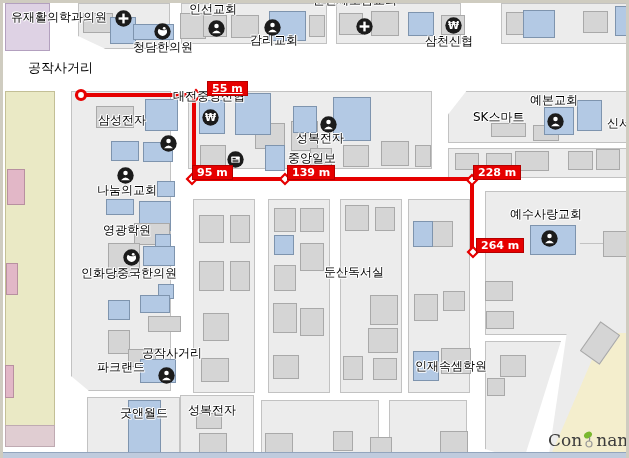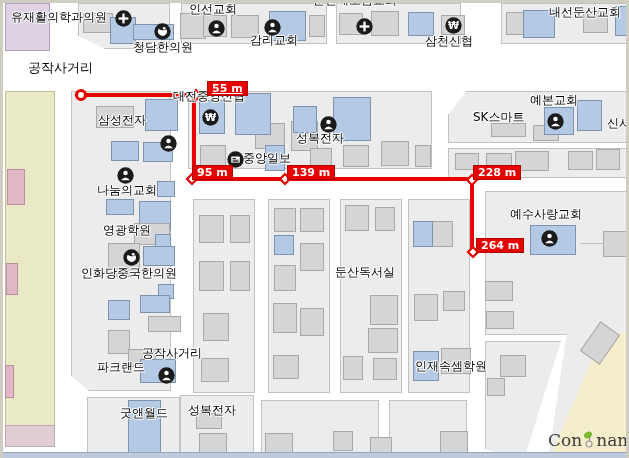--- a/index.html
+++ b/index.html
@@ -167,34 +167,33 @@
     <div class="bld g" style="left: 437px; top: 428px; width: 28px; height: 24px; z-index: 3;"></div>
     <div class="bld p" style="left: 4px; top: 166px; width: 18px; height: 36px; z-index: 3;"></div>
     <div class="bld p" style="left: 3px; top: 260px; width: 12px; height: 32px; z-index: 3;"></div>
     <div class="bld p" style="left: 2px; top: 362px; width: 9px; height: 33px; z-index: 3;"></div>
     <div class="lbl" style="left: 8px; top: 6px;">유재활의학과의원</div>
     <div class="lbl" style="left: 130px; top: 36px;">청담한의원</div>
     <div class="lbl" style="left: 186px; top: -2px;">인선교회</div>
     <div class="lbl" style="left: 247px; top: 29px;">감리교회</div>
     <div class="lbl" style="left: 310px; top: -11px;">둔산새로남교회</div>
     <div class="lbl" style="left: 422px; top: 30px; text-align: right;">삼천신협</div>
-    <div class="lbl" style="left: 546px; top: 1px;">내선둔산교회</div>
     <div class="lbl" style="left: 170px; top: 85px;">대전중앙신협</div>
     <div class="lbl" style="left: 25px; top: 56px; font-size: 13px;">공작사거리</div>
     <div class="lbl" style="left: 95px; top: 109px;">삼성전자</div>
-    <div class="lbl" style="left: 240px; top: 147px;">중앙일보</div>
+    <div class="lbl" style="left: 240px; top: 147px; padding-left: 45px;">중앙일보</div>
     <div class="lbl" style="left: 293px; top: 127px;">성복전자</div>
     <div class="lbl" style="left: 470px; top: 106px;">SK스마트</div>
     <div class="lbl" style="left: 527px; top: 89px;">예본교회</div>
     <div class="lbl" style="left: 604px; top: 112px;">신서</div>
     <div class="lbl" style="left: 94px; top: 179px;">나눔의교회</div>
     <div class="lbl" style="left: 100px; top: 219px;">영광학원</div>
     <div class="lbl" style="left: 78px; top: 262px;">인화당중국한의원</div>
     <div class="lbl" style="left: 507px; top: 203px;">예수사랑교회</div>
-    <div class="lbl" style="left: 332px; top: 261px;">둔산독서실</div>
+    <div class="lbl" style="left: 321px; top: 261px;">둔산독서실</div>
     <div class="lbl" style="left: 412px; top: 355px;">인재속셈학원</div>
     <div class="lbl" style="left: 139px; top: 342px;">공작사거리</div>
     <div class="lbl" style="left: 94px; top: 356px;">파크랜드</div>
     <div class="lbl" style="left: 117px; top: 402px;">굿앤월드</div>
     <div class="lbl" style="left: 185px; top: 399px;">성복전자</div>
     <div class="icn" style="left: 112px; top: 7px;">
       <svg viewBox="0 0 16 16">
         <circle cx="8" cy="8" r="7.7" fill="#1b1b1b"></circle>
         <rect x="6.9" y="3.4" width="2.2" height="9.2" fill="#fff"></rect>
         <rect x="3.4" y="6.9" width="9.2" height="2.2" fill="#fff"></rect>

